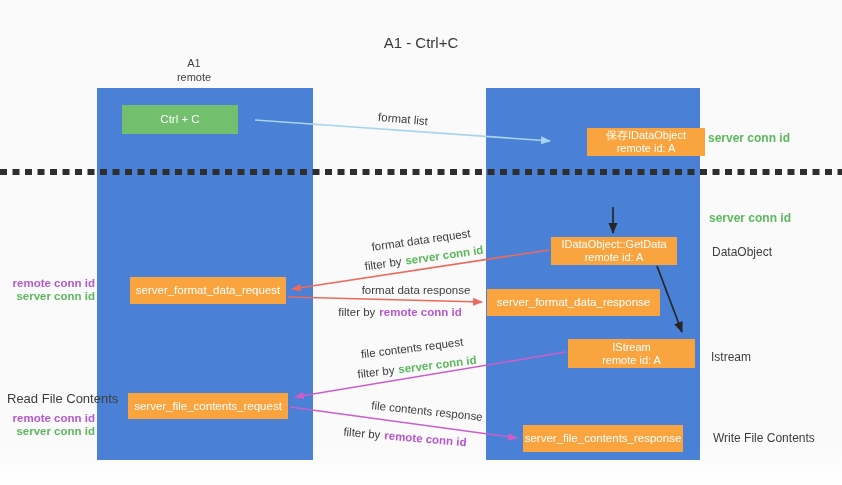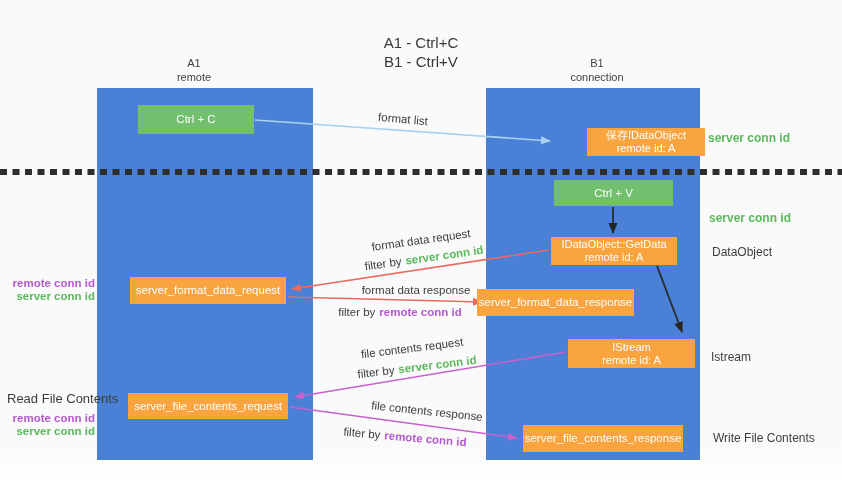--- a/index.html
+++ b/index.html
@@ -30,30 +30,25 @@
   .stack .greenln{color:#5CB85C;display:block;}
   svg.overlay{position:absolute;left:0;top:0;pointer-events:none;}
 </style>
 </head>
 <body>
 
 <div id="canvas">
 
   <div class="title">
     <div>A1 - Ctrl+C</div>
-    <div>B1 - Ctrl+V</div>
   </div>
 
   <div class="header" style="left:134px;top:56px;width:120px;">
     <div>A1</div>
     <div>remote</div>
-  </div>
-  <div class="header" style="left:537px;top:56px;width:120px;">
-    <div>B1</div>
-    <div>connection</div>
   </div>
 
   <div class="lifeline" style="left:97px;top:88px;width:216px;height:372px;"></div>
   <div class="lifeline" style="left:486px;top:88px;width:214px;height:372px;"></div>
 
   <svg class="overlay" width="842" height="485" viewBox="0 0 842 485">
     <defs>
       <marker id="mBlue" markerUnits="userSpaceOnUse" markerWidth="11" markerHeight="9" refX="9" refY="4" orient="auto">
         <path d="M0,0 L10,4 L0,8 Z" fill="#A8D3F0"></path>
       </marker>
@@ -72,43 +67,40 @@
 
     <line x1="255" y1="120" x2="550" y2="141" stroke="#A8D3F0" stroke-width="1.6" marker-end="url(#mBlue)"></line>
     <line x1="613" y1="207" x2="613" y2="233" stroke="#262626" stroke-width="1.7" marker-end="url(#mBlk)"></line>
     <line x1="549" y1="250" x2="292" y2="289" stroke="#EC6A5C" stroke-width="1.6" marker-end="url(#mRed)"></line>
     <line x1="288" y1="297" x2="482" y2="302" stroke="#EC6A5C" stroke-width="1.6" marker-end="url(#mRed)"></line>
     <line x1="657" y1="266" x2="682" y2="332" stroke="#262626" stroke-width="1.7" marker-end="url(#mBlk)"></line>
     <line x1="566" y1="352" x2="295" y2="397" stroke="#C95FCB" stroke-width="1.6" marker-end="url(#mMag)"></line>
     <line x1="290" y1="407" x2="517" y2="438" stroke="#C95FCB" stroke-width="1.6" marker-end="url(#mMag)"></line>
   </svg>
 
-  <div class="node green" style="left:138px;top:105px;width:116px;height:29px;">
+  <div class="node green" style="left:122px;top:105px;width:116px;height:29px;">
     <span>Ctrl + C</span>
   </div>
 
   <div class="node orange" style="left:555px;top:128px;width:118px;height:28px;font-size:11px;margin-left:32px;">
     <span>保存IDataObject</span>
     <span>remote id: A</span>
   </div>
 
-  <div class="node green" style="left:554px;top:180px;width:119px;height:26px;">
-    <span>Ctrl + V</span>
-  </div>
 
   <div class="node orange" style="left:551px;top:237px;width:126px;height:28px;font-size:11px;">
     <span>IDataObject::GetData</span>
     <span>remote id: A</span>
   </div>
 
   <div class="node orange" style="left:130px;top:277px;width:156px;height:27px;">
     <span>server_format_data_request</span>
   </div>
 
-  <div class="node orange" style="left:477px;top:289px;width:157px;height:27px;">
+  <div class="node orange" style="left:487px;top:289px;width:173px;height:27px;">
     <span>server_format_data_response</span>
   </div>
 
   <div class="node orange" style="left:568px;top:339px;width:127px;height:29px;font-size:11px;">
     <span>IStream</span>
     <span>remote id: A</span>
   </div>
 
   <div class="node orange" style="left:523px;top:425px;width:160px;height:27px;">
     <span>server_file_contents_response</span>

